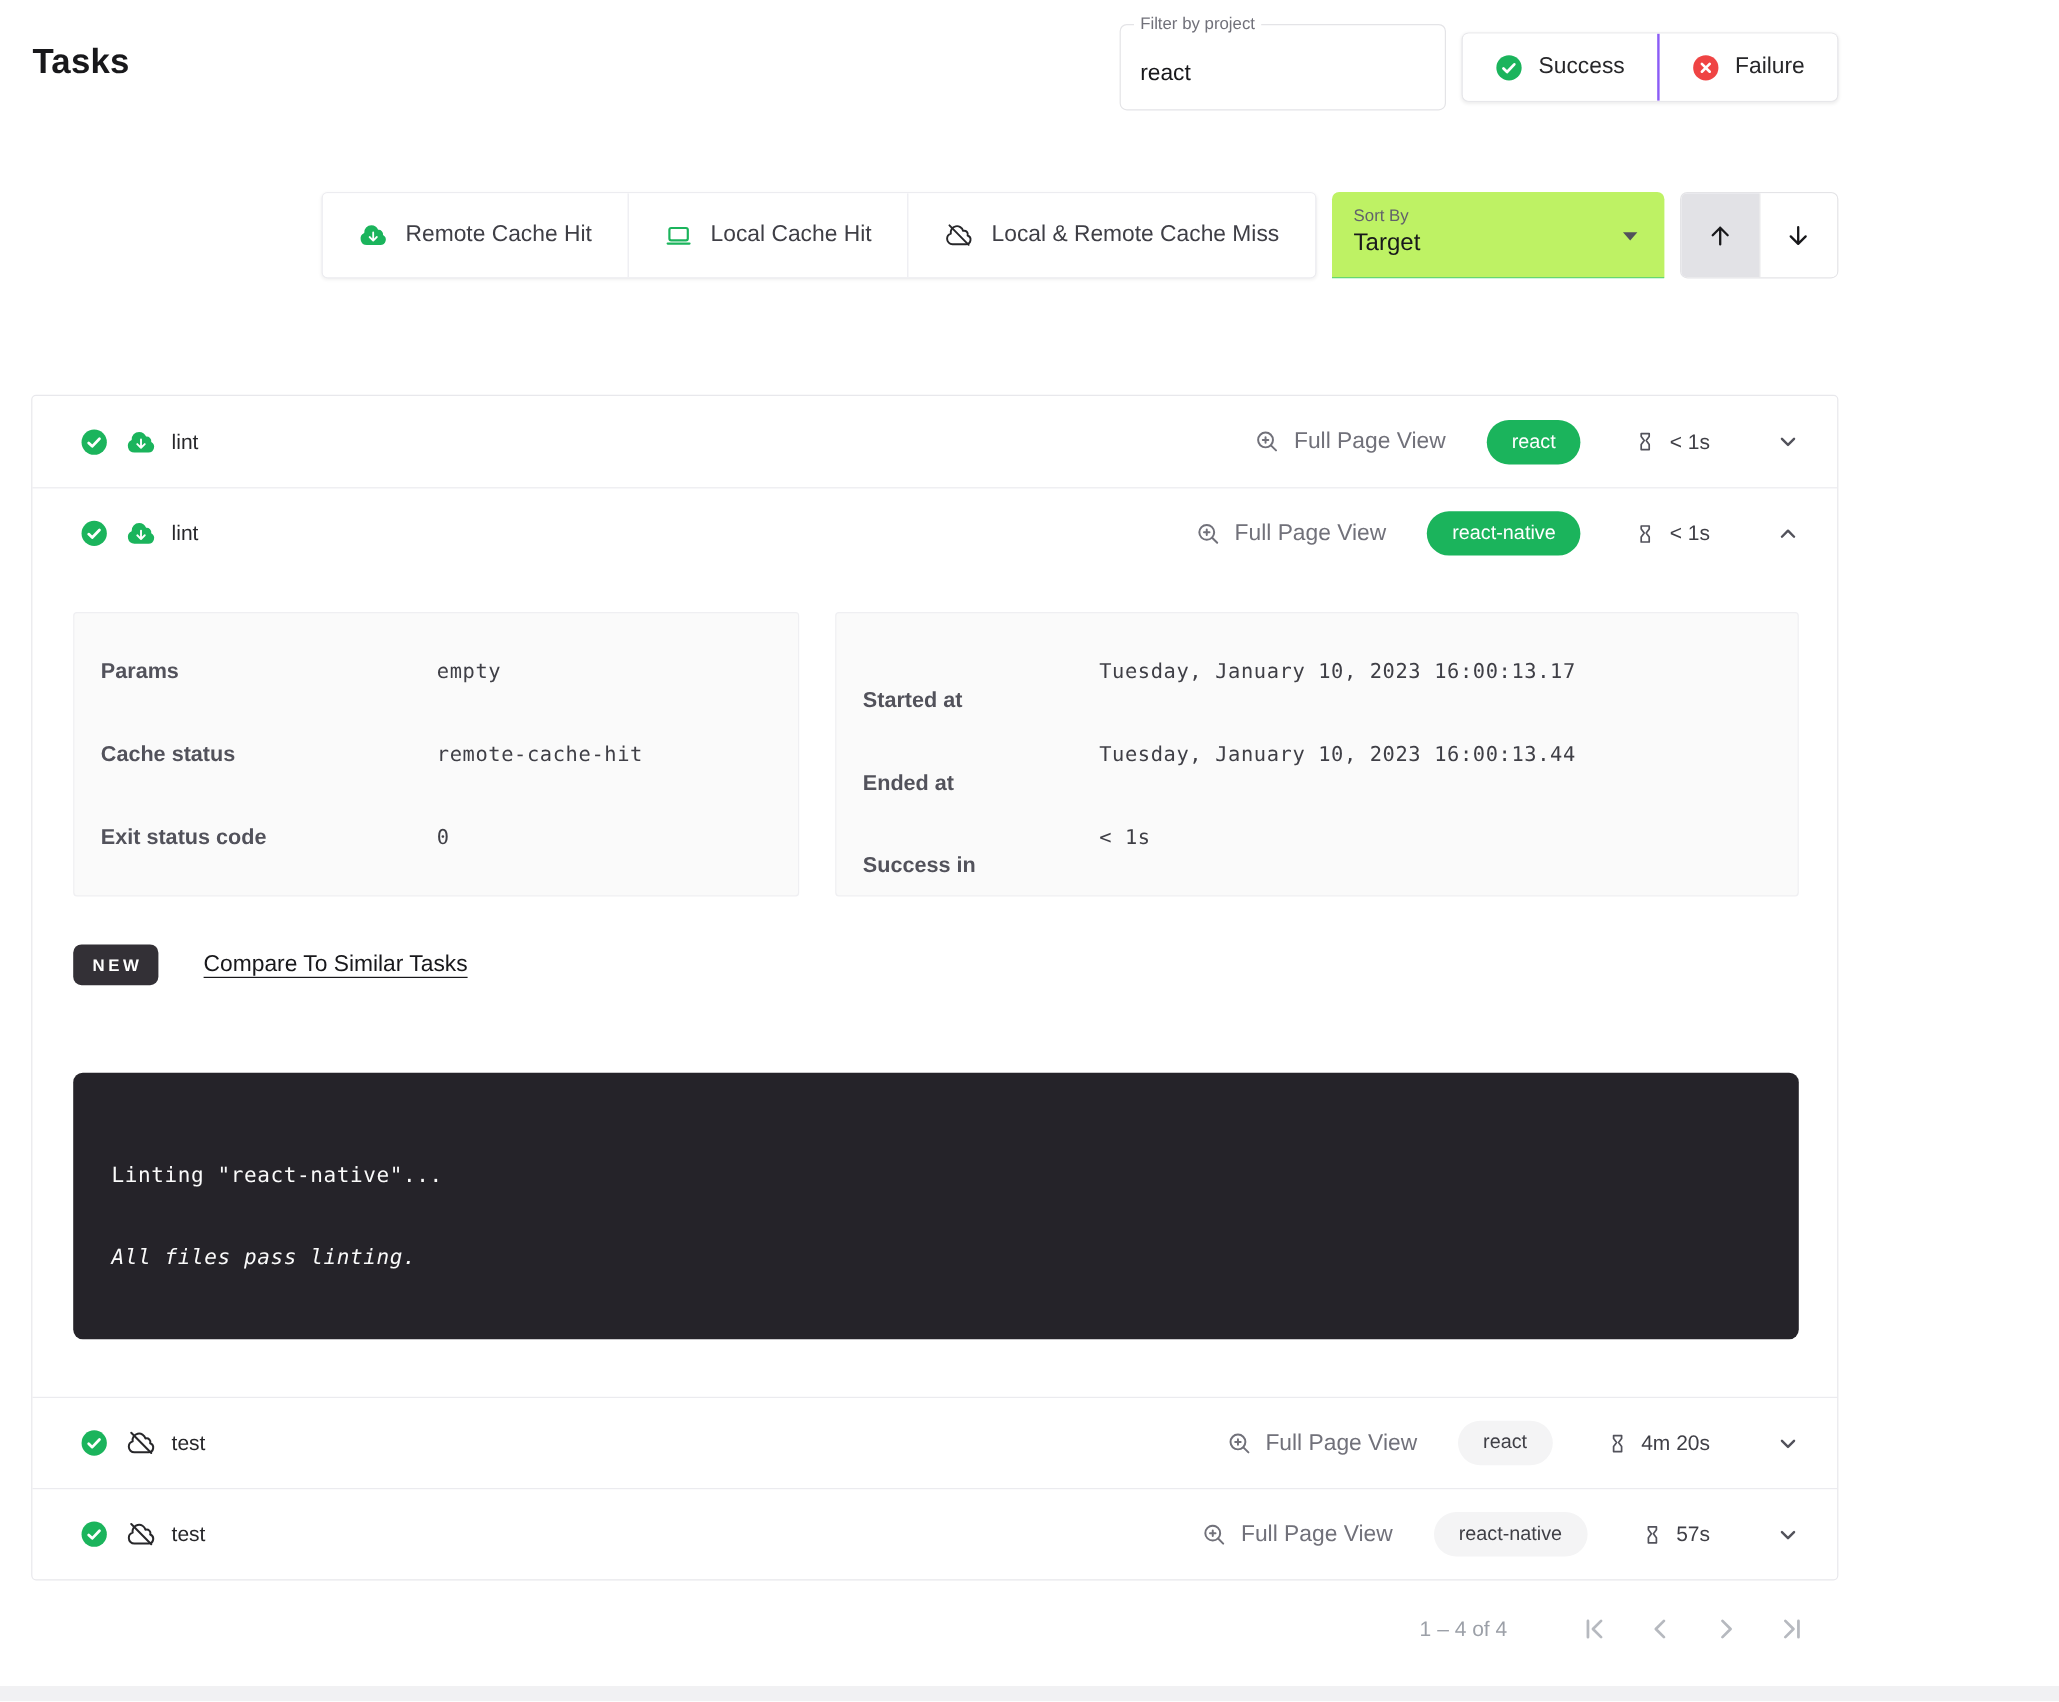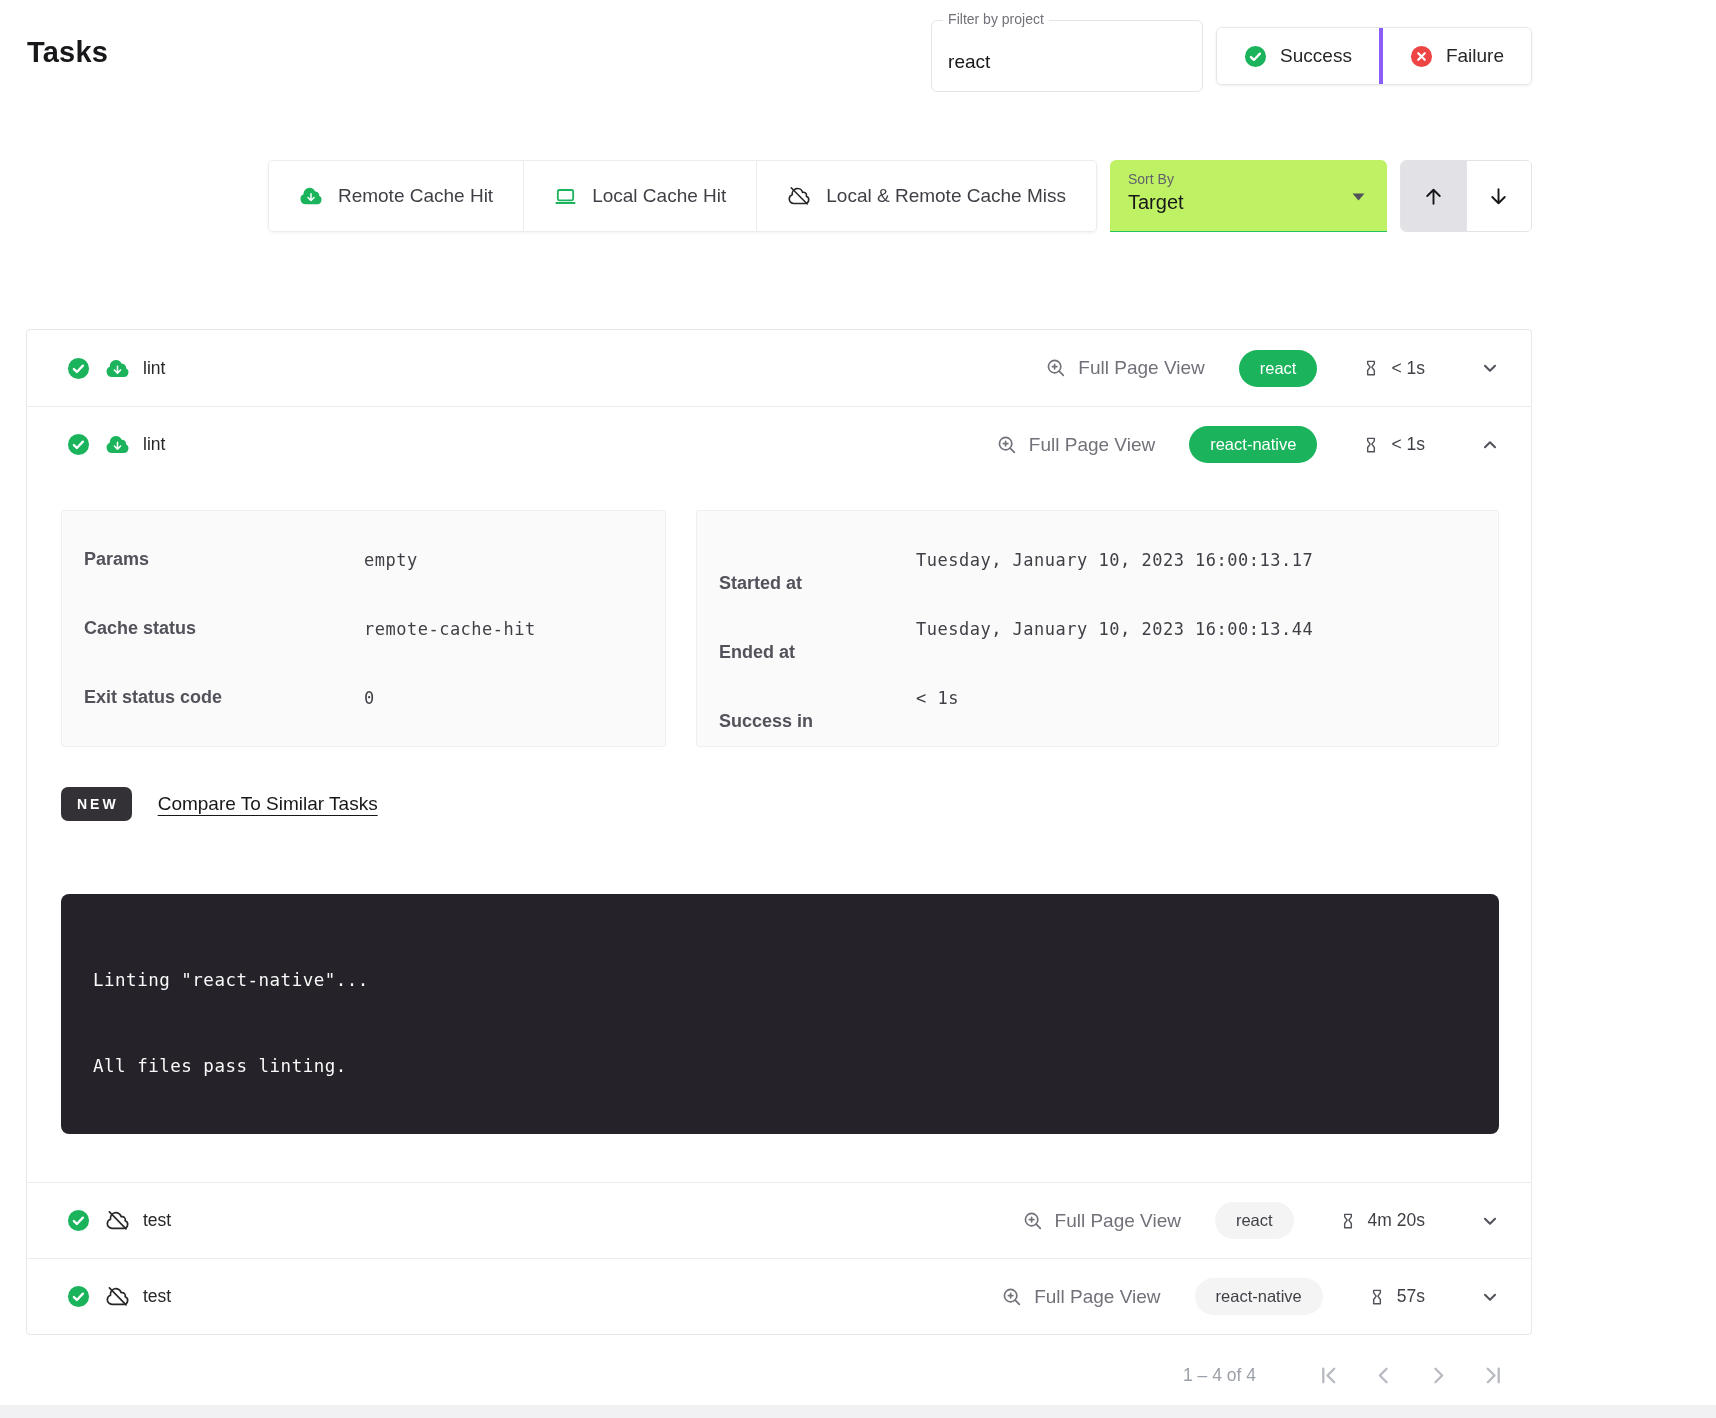--- a/index.html
+++ b/index.html
@@ -25,21 +25,21 @@
     padding:12px 16px 0; font-size:19px; color:#18181b; font-family:"Liberation Sans", sans-serif;
   }
   .status-toggle {
     display:flex; height:58px; background:#fff; border:1px solid #e7e7ea;
     border-radius:6px; box-shadow:0 1px 3px rgba(0,0,0,.07); overflow:hidden;
   }
   .status-toggle button {
     display:flex; align-items:center; gap:13px; padding:0 27px; font-size:19px;
     color:#27272a; background:#fff; border:none; cursor:pointer; font-family:inherit;
   }
-  .status-toggle button + button { border-left:4px solid #8b5cf6; }
+  .status-toggle button + button { border-left:2px solid #8b5cf6; }
   
   .toolbar { margin-top:68px; display:flex; justify-content:flex-end; align-items:stretch; gap:13px; padding-right:184px; height:72px; }
   .cache-group { display:flex; background:#fff; border:1px solid #ececf0; border-radius:5px; box-shadow:0 1px 3px rgba(0,0,0,.06); overflow:hidden; }
   .cache-group button {
     display:flex; align-items:center; gap:15px; padding:0 30px; font-size:19px;
     color:#3f3f46; background:#fff; border:none; cursor:pointer; white-space:nowrap; font-family:inherit;
   }
   .cache-group button + button { border-left:1px solid #ececf0; }
   .sort-select {
     position:relative; width:277px; background:#bef264; border-radius:6px 6px 0 0;
@@ -69,26 +69,26 @@
   .expanded { padding:28px 32px 48px 34px; }
   .detail-panels { display:flex; gap:30px; }
   .panel { background:#fafafa; border:1px solid #efeff2; border-radius:3px; padding:14px 0; }
   .panel.left { width:605px; }
   .panel.right { flex:1; }
   .panel-row { display:flex; align-items:center; height:69px; padding:0 22px; }
   .panel-row .plabel { font-size:18px; font-weight:700; color:#52525b; }
   .panel.left  .plabel { width:280px; }
   .panel.right .plabel { width:197px;margin-top:48px; }
   .panel-row .pvalue { font-family:"DejaVu Sans Mono", monospace; font-size:17px; color:#3f3f46; letter-spacing:.5px; }
-  .compare-row { margin-top:40px; display:flex; align-items:center; gap:26px; }
+  .compare-row { margin-top:40px; display:flex; align-items:center; gap:38px; }
   .new-badge { background:#333036; color:#fff; font-size:14px; font-weight:600; letter-spacing:3px; padding:9px 13px 9px 16px; border-radius:7px; }
   .compare-link { font-size:19px; color:#18181b; text-decoration:underline; text-underline-offset:5px; cursor:pointer; }
   .terminal { margin-top:73px; background:#252329; border-radius:8px; padding:76px 32px 58px; }
   .terminal .tline { font-family:"DejaVu Sans Mono", monospace; font-size:17.5px; color:#fafafa; letter-spacing:.5px; }
-  .terminal .tline + .tline { margin-top:66px; }
+  .terminal .tline + .tline { margin-top:48px;font-style:italic; }
   
   .pagination { margin-top:28px; display:flex; justify-content:flex-end; align-items:center; padding-right:210px; }
   .page-range { font-size:17.5px; color:#9ca0a8; margin-right:30px; }
   .pagination button { background:none; border:none; cursor:pointer; display:flex; align-items:center; margin-left:30px; }
   .bottom-strip { position:absolute; left:0; right:0; bottom:0; height:13px; background:#f1f1f3; }
   svg { display:block; }
 </style>
 </head>
 <body>
 

